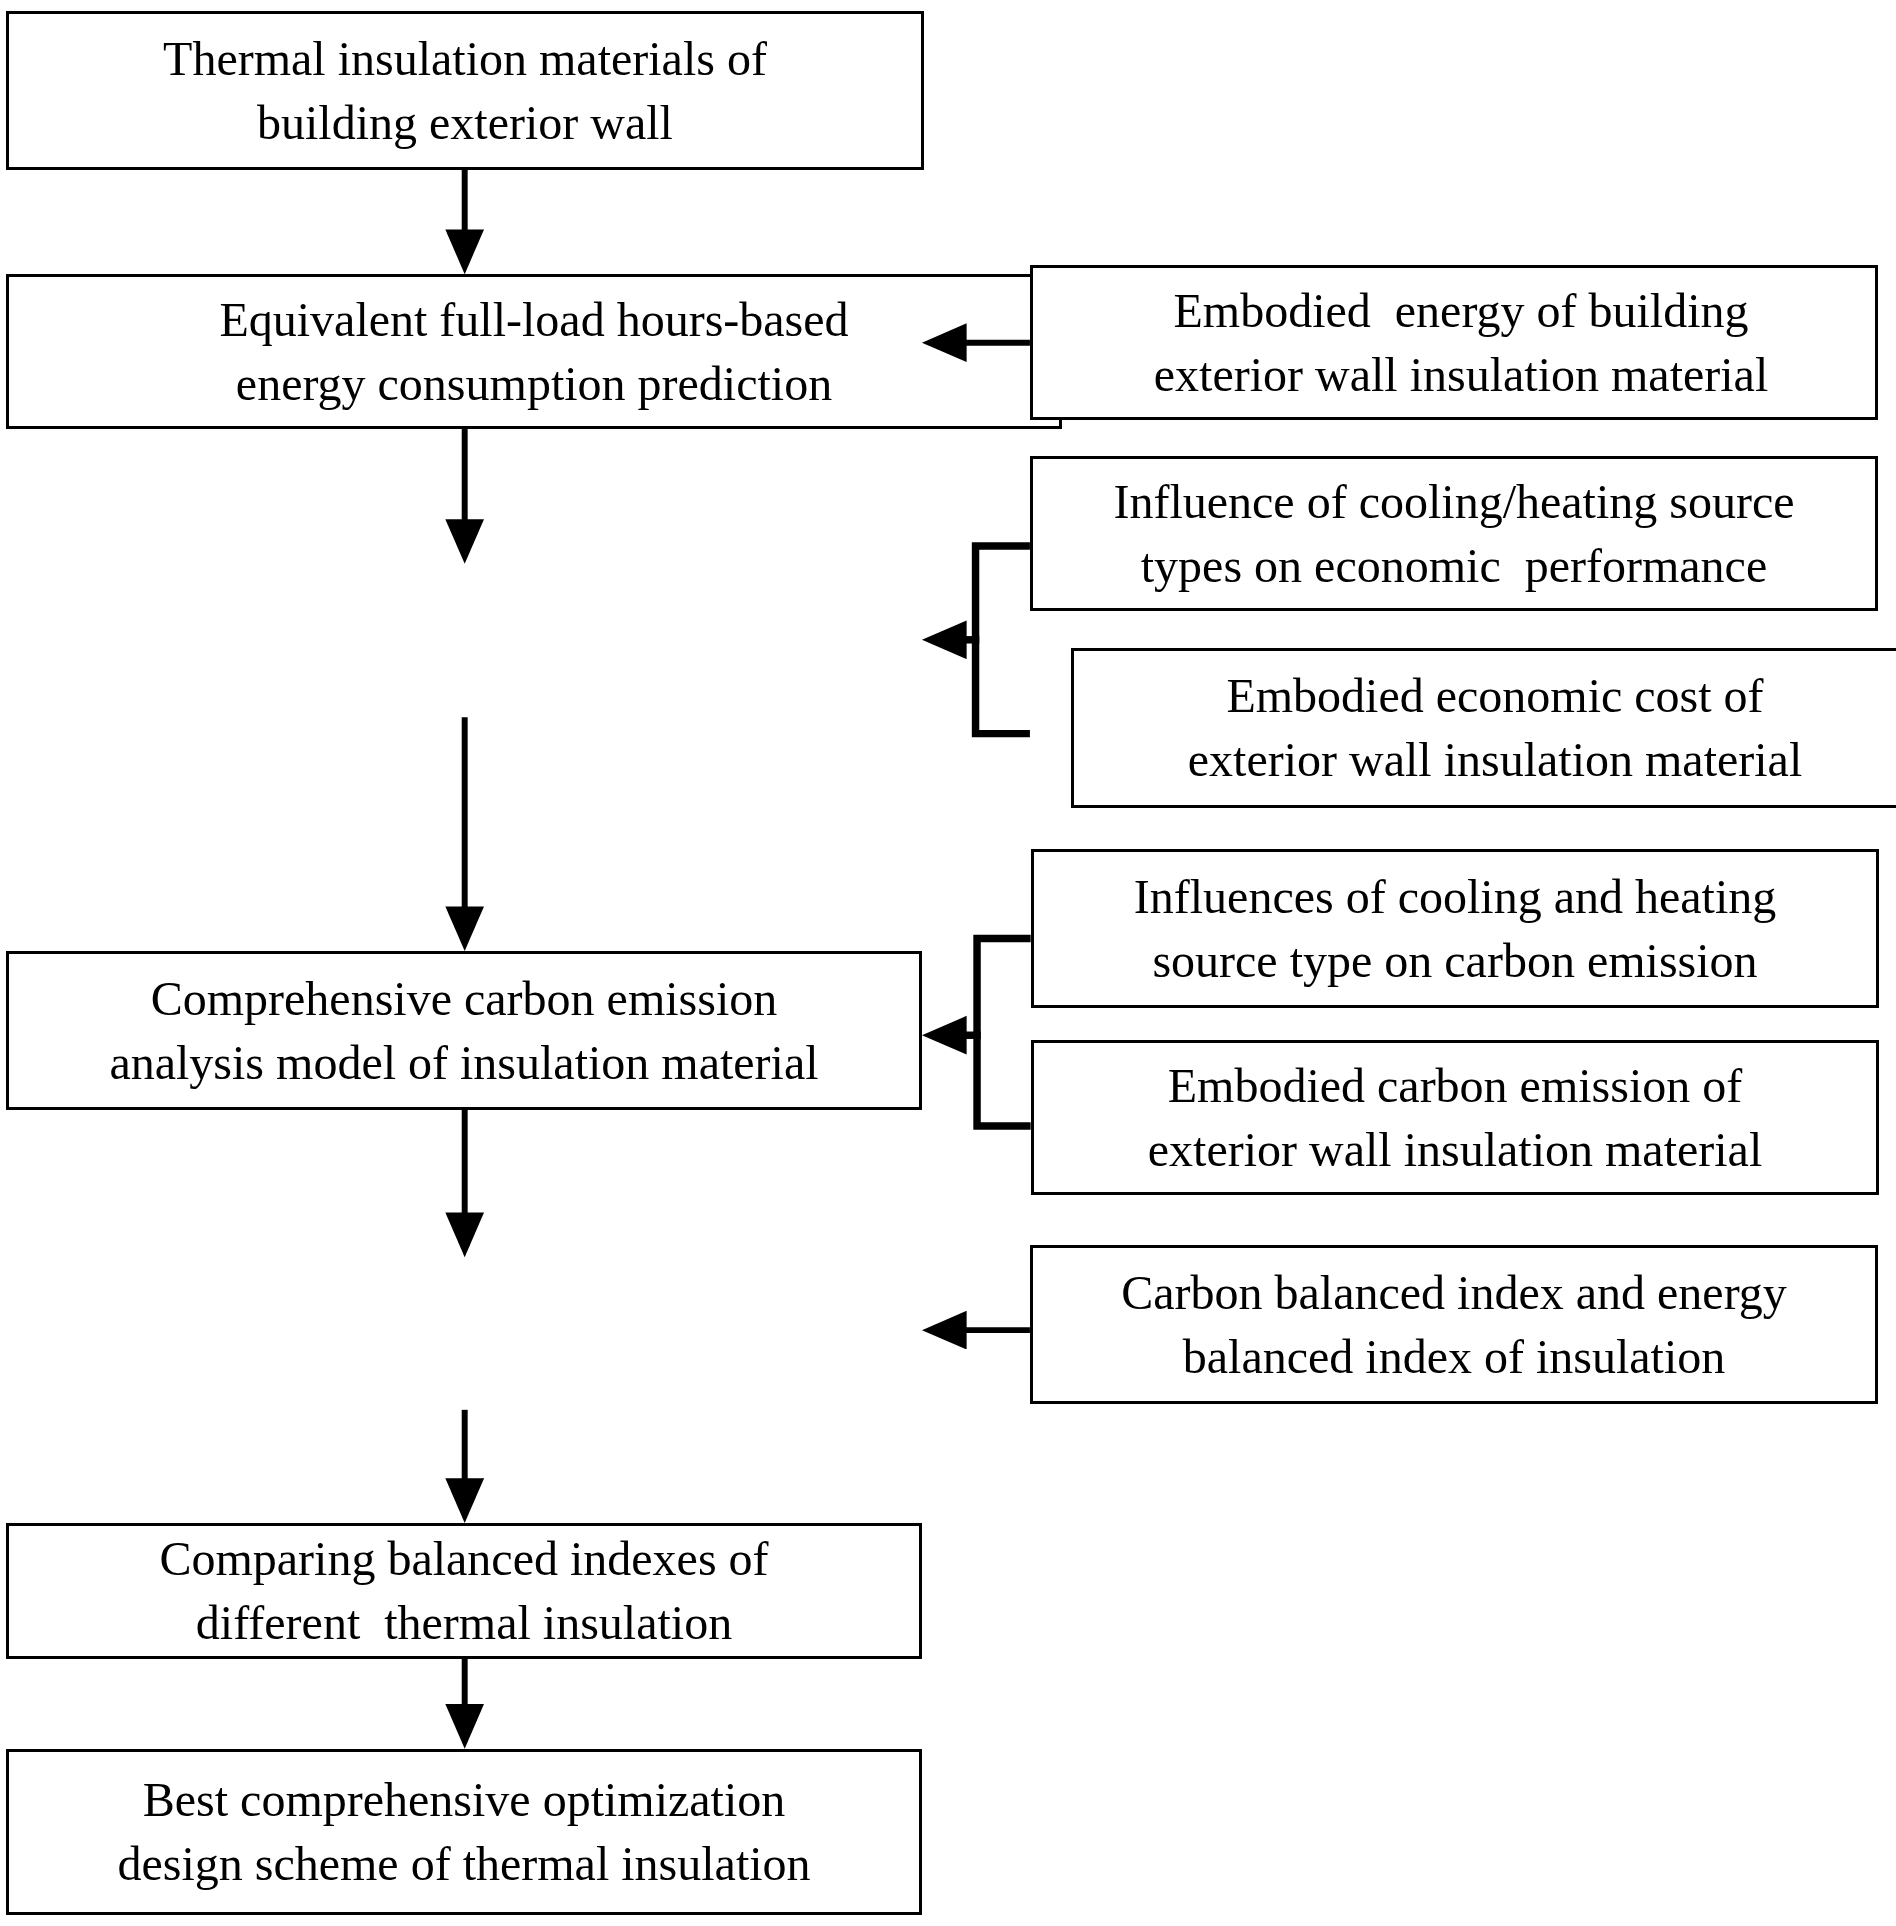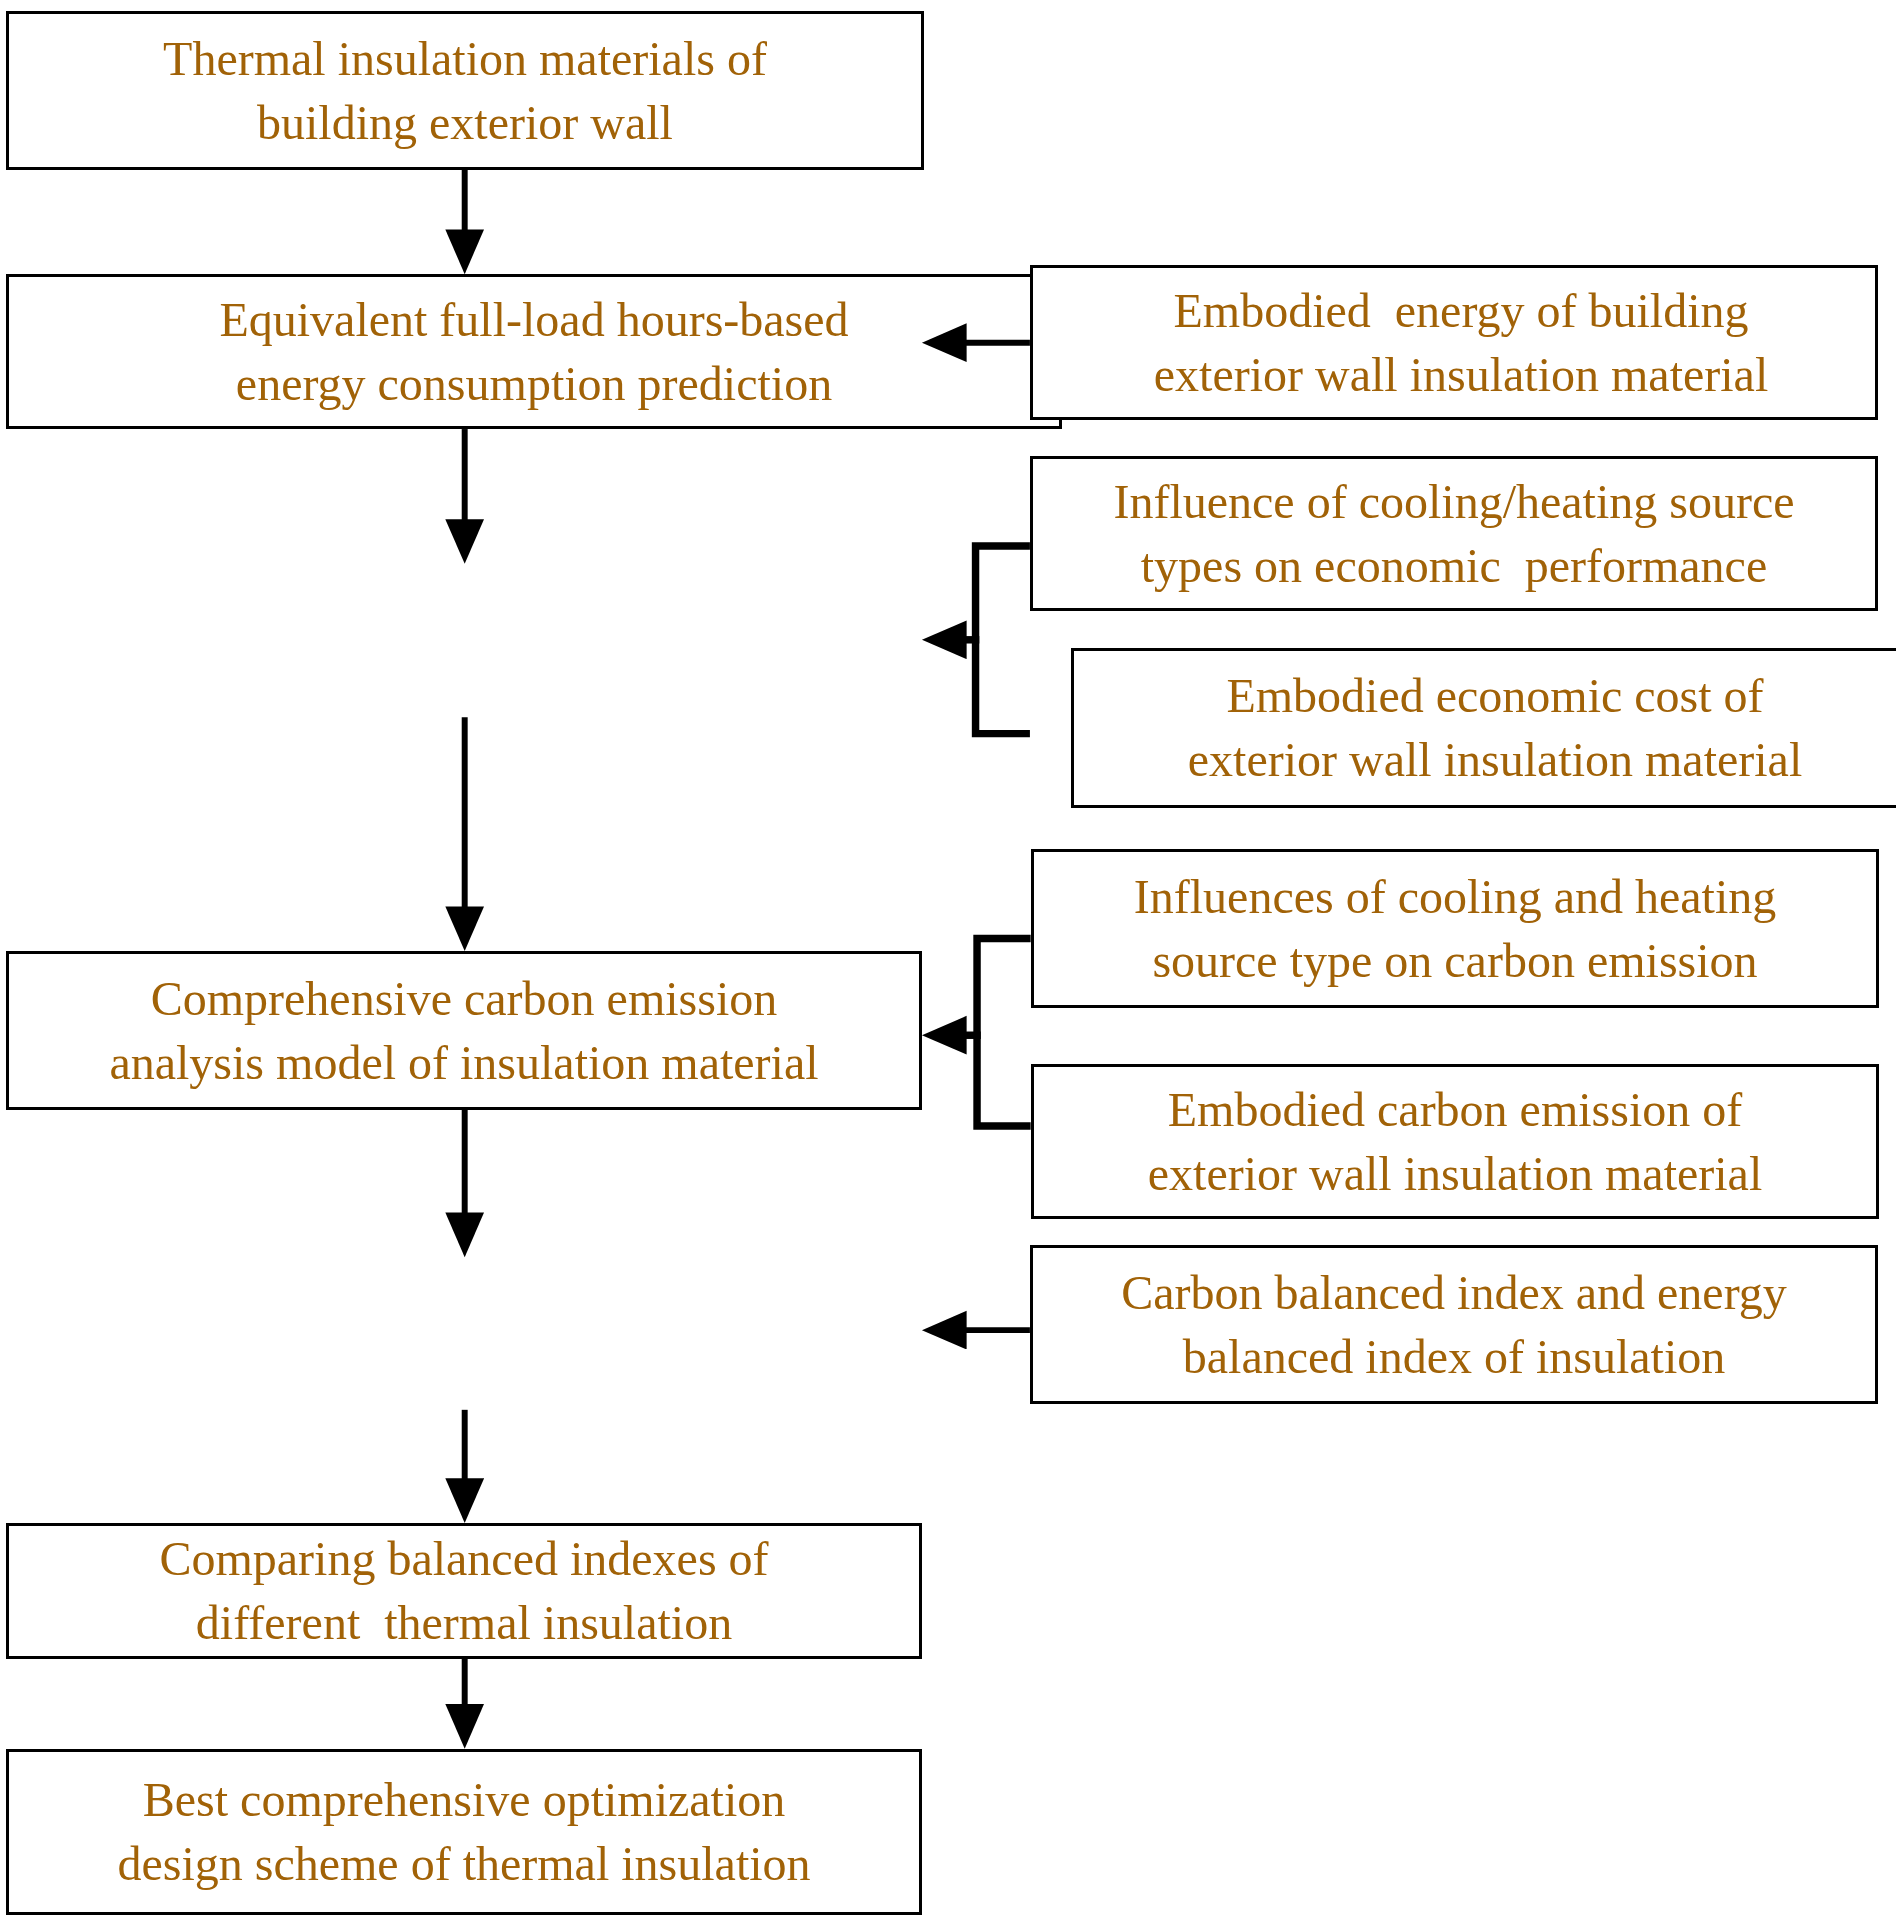--- a/index.html
+++ b/index.html
@@ -6,21 +6,21 @@
     margin: 0;
     padding: 0;
     background: #ffffff;
   }
   #canvas {
     position: relative;
     width: 1896px;
     height: 1926px;
     background: #ffffff;
     font-family: "Liberation Serif", "DejaVu Serif", serif;
-    color: #a16207;
+    color: #000000;
   }
   .box {
     position: absolute;
     box-sizing: border-box;
     border: 3.7px solid #000000;
     background: #ffffff;
     display: grid;
     place-items: center;
     overflow: hidden;
   }
@@ -38,21 +38,21 @@
   #box-economic-model    { left: 6px;    top: 564px;  width: 916px; height: 153px; }
   #box-carbon-model      { left: 6px;    top: 951px; width: 916px; height: 159px; }
   #box-assessment-index  { left: 6px;    top: 1257px; width: 916px; height: 153px; }
   #box-comparing         { left: 6px;    top: 1523px; width: 916px; height: 136px; }
   #box-best-scheme       { left: 6px;    top: 1749px; width: 916px; height: 166px; }
   
   #box-embodied-energy   { left: 1030px; top: 265px;  width: 848px; height: 155px; padding-left: 14px; }
   #box-influence-econ    { left: 1030px; top: 456px;  width: 848px; height: 155px; }
   #box-embodied-cost     { left: 1030px; top: 648px;  width: 848px; height: 160px; margin-left: 41px; }
   #box-influence-carbon  { left: 1031px; top: 849px; width: 848px; height: 159px; }
-  #box-embodied-carbon   { left: 1031px; top: 1040px; width: 848px; height: 155px; margin-top: 24px; }
+  #box-embodied-carbon   { left: 1031px; top: 1040px; width: 848px; height: 155px; }
   #box-balanced-index    { left: 1030px; top: 1245px; width: 848px; height: 159px; }
 
   #connector-layer {
     position: absolute;
     left: 0;
     top: 0;
     width: 1896px;
     height: 1926px;
     pointer-events: none;
   }

